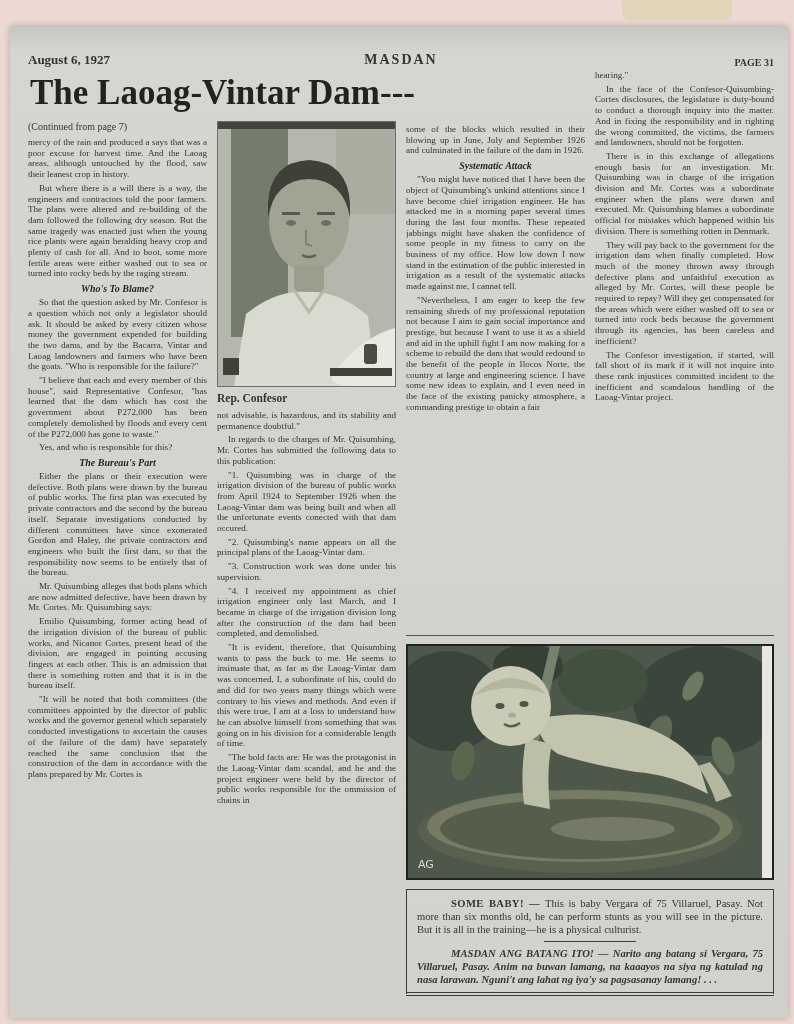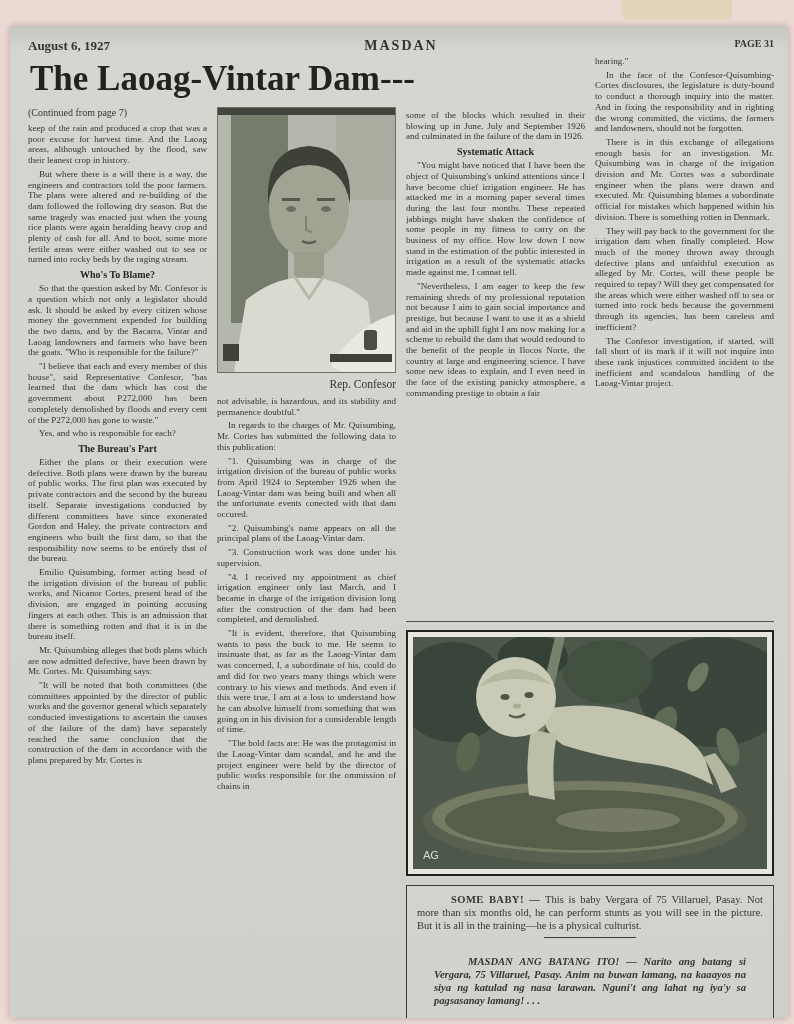--- a/index.html
+++ b/index.html
@@ -9,51 +9,51 @@
     font-family:"Liberation Serif",serif;
   }
   .corner-patch{position:absolute;top:0;right:62px;width:110px;height:20px;background:#e3d5b9;border-radius:0 0 8px 8px;}
   .paper{
     position:absolute;left:10px;top:26px;width:778px;height:992px;
     background:linear-gradient(180deg,#c6c6c1 0,#d6d6d1 26px,#d3d3ce 60%,#d0d0ca 100%);
     box-shadow:0 0 6px rgba(90,60,60,.35);
     padding:6px 14px 0 18px;box-sizing:border-box;overflow:hidden;
     color:#35342e;
   }
-  .pageheader{display:flex;align-items:flex-start;margin-top:6px;}
+  .pageheader{display:flex;align-items:flex-end;margin-top:20px;}
   .pageheader .l{flex:1;font-weight:bold;font-size:13px;}
   .pageheader .c{flex:1;text-align:center;font-weight:bold;font-size:14px;letter-spacing:2px;}
   .pageheader .r{flex:1;text-align:right;font-weight:bold;font-size:10px;}
   .content{display:flex;gap:10px;margin-top:2px;}
   .half{width:368px;flex:none;}
   .cols{display:flex;gap:10px;}
   .col{width:179px;flex:none;}
   h1.headline{
     font-size:35px;line-height:40px;font-weight:bold;margin:2px 0 9px 2px;
     white-space:nowrap;color:#23221c;transform:scaleY(1.04);transform-origin:top left;
   }
   .continued{text-align:left;font-size:10px;margin:0 0 5px;}
   p.body{font-size:9.1px;line-height:10.7px;text-align:justify;margin:0 0 3px;text-indent:11px;}
   p.body.cont{text-indent:0;}
-  .subhead{text-align:center;font-weight:bold;font-size:10px;margin:4px 0 3px;color:#26251f;}
+  .subhead{text-align:center;font-weight:bold;font-size:10px;margin:4px 0 3px;color:#26251f;font-style:italic;}
   .photo{border:1px solid #6f6f68;display:block;}
   .photo svg{display:block;}
-  .photo-caption{text-align:right;font-weight:normal;font-size:11.5px;margin:5px 0 6px;}
+  .photo-caption{text-align:left;font-weight:bold;font-size:11.5px;margin:5px 0 6px;}
   .col3{padding-top:54px;box-sizing:border-box;}
   .rtext{height:562px;overflow:hidden;}
   .endrule{border-top:1px solid #55554e;margin:3px 0 8px;}
-  .baby-frame{border:2px solid #23231e;background:#e7e7e0;padding:5px;text-align:center;}
+  .baby-frame{border:2px solid #23231e;background:#e7e7e0;text-align:center;}
   .caption-box{
     margin-top:9px;border:1.5px solid #3c3c35;border-bottom:4px double #3c3c35;
     padding:7px 10px 6px;background:rgba(255,255,255,0.06);
   }
   .caption-en{font-size:10.6px;line-height:13px;text-align:justify;margin:0;text-indent:34px;}
   .caption-en b{letter-spacing:.4px;}
   .cap-divider{width:92px;border-top:1.2px solid #3c3c35;margin:5px auto 5px;}
-  .caption-tl{font-size:10.6px;line-height:13px;text-align:justify;margin:17px;text-indent:34px;font-style:italic;font-weight:bold;}
+  .caption-tl{font-size:10.6px;line-height:13px;text-align:justify;margin:0;text-indent:34px;font-style:italic;font-weight:bold;}
 </style>
 </head>
 <body>
 
 <div class="corner-patch"></div>
 
 <div class="paper">
 
   <div class="pageheader">
     <span class="l">August 6, 1927</span>
@@ -61,30 +61,30 @@
     <span class="r">PAGE 31</span>
   </div>
 
   <div class="content">
 
     <div class="half">
       <h1 class="headline">The Laoag-Vintar Dam---</h1>
       <div class="cols">
         <div class="col">
           <div class="continued">(Continued from page 7)</div>
-          <p class="body cont">keep of the rain and produced a crop that was a poor excuse for harvest time.  And the Laoag areas, although untouched by the flood, saw their leanest crop in history.</p>
+          <p class="body cont">mercy of the rain and produced a says that was a poor excuse for harvest time.  And the Laoag areas, although untouched by the flood, saw their leanest crop in history.</p>
           <p class="body">But where there is a will there is a way, the engineers and contractors told the poor farmers. The plans were altered and re-building of the dam followed the following dry season.  But the same tragedy was enacted just when the young rice plants were again heralding heavy crop and plenty of cash for all.  And to boot, some more fertile areas were either washed out to sea or turned into rocky beds by the raging stream.</p>
           <div class="subhead">Who's To Blame?</div>
           <p class="body">So that the question asked by Mr. Confesor is a question which not only a legislator should ask. It should be asked by every citizen whose money the government expended for building the two dams, and by the Bacarra, Vintar and Laoag landowners and farmers who have been the goats. "Who is responsible for the failure?"</p>
           <p class="body">"I believe that each and every member of this house", said Representative Confesor, "has learned that the dam which has cost the government about P272,000 has been completely demolished by floods and every cent of the P272,000 has gone to waste."</p>
-          <p class="body">Yes, and who is responsible for each?</p>
+          <p class="body">Yes, and who is responsible for this?</p>
           <div class="subhead">The Bureau's Part</div>
           <p class="body">Either the plans or their execution were defective.  Both plans were drawn by the bureau of public works.  The first plan was executed by private contractors and the second by the bureau itself.  Separate investigations conducted by different committees have since exonerated Gordon and Haley, the private contractors and engineers who built the first dam, so that the responsibility now seems to be entirely that of the bureau.</p>
+          <p class="body">Mr. Quisumbing alleges that both plans which are now admitted defective, have been drawn by Mr. Cortes.  Mr. Quisumbing says:</p>
           <p class="body">Emilio Quisumbing, former acting head of the irrigation division of the bureau of public works, and Nicanor Cortes, present head of the division, are engaged in pointing accusing fingers at each other.  This is an admission that there is something rotten and that it is in the bureau itself.</p>
-          <p class="body">Mr. Quisumbing alleges that both plans which are now admitted defective, have been drawn by Mr. Cortes.  Mr. Quisumbing says:</p>
           <p class="body">"It will be noted that both committees (the committees appointed by the director of public works and the governor general which separately conducted investigations to ascertain the causes of the failure of the dam) have separately reached the same conclusion that the construction of the dam in accordance with the plans prepared by Mr. Cortes is</p>
         </div>
 
         <div class="col">
           <div class="photo">
             <svg width="177" height="264" viewBox="0 0 177 264">
               <rect width="177" height="264" fill="#b4b7ac"></rect>
               <rect x="0" y="0" width="177" height="7" fill="#42453c"></rect>
               <rect x="13" y="7" width="57" height="208" fill="#767c6c"></rect>
               <rect x="118" y="7" width="59" height="85" fill="#a9ac9e"></rect>

